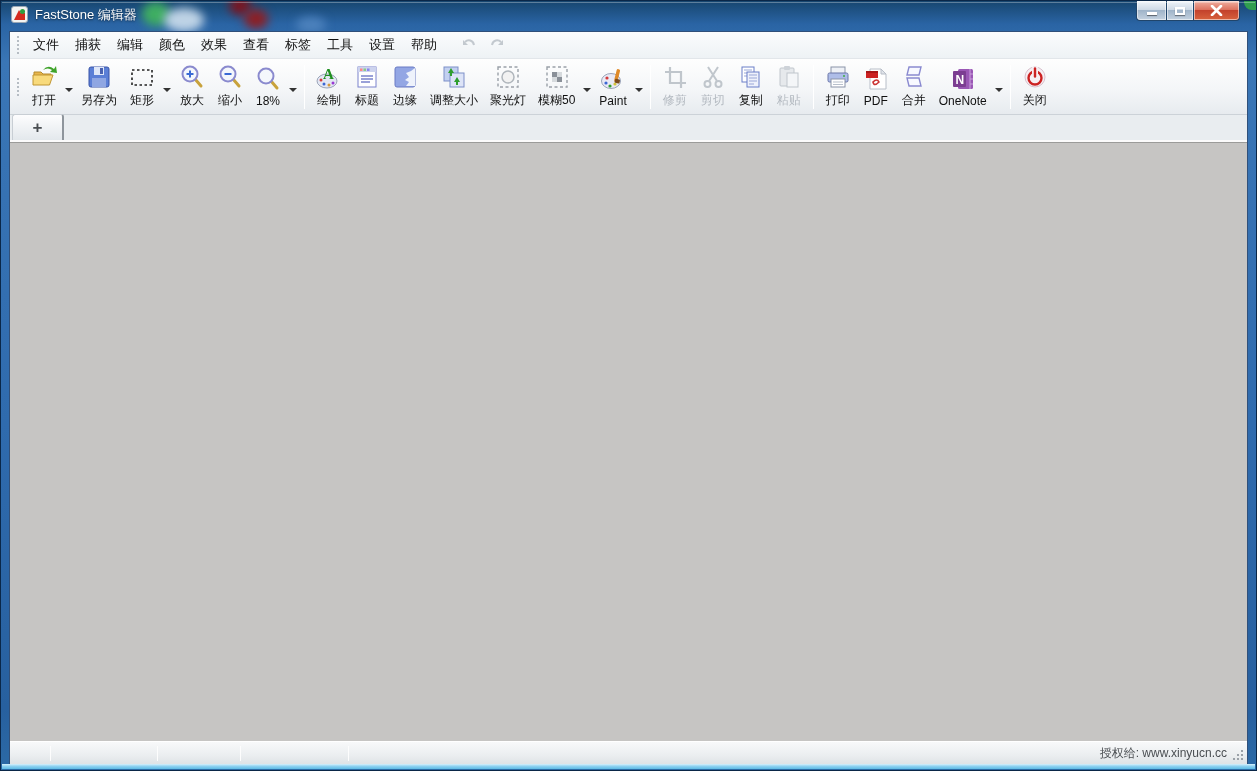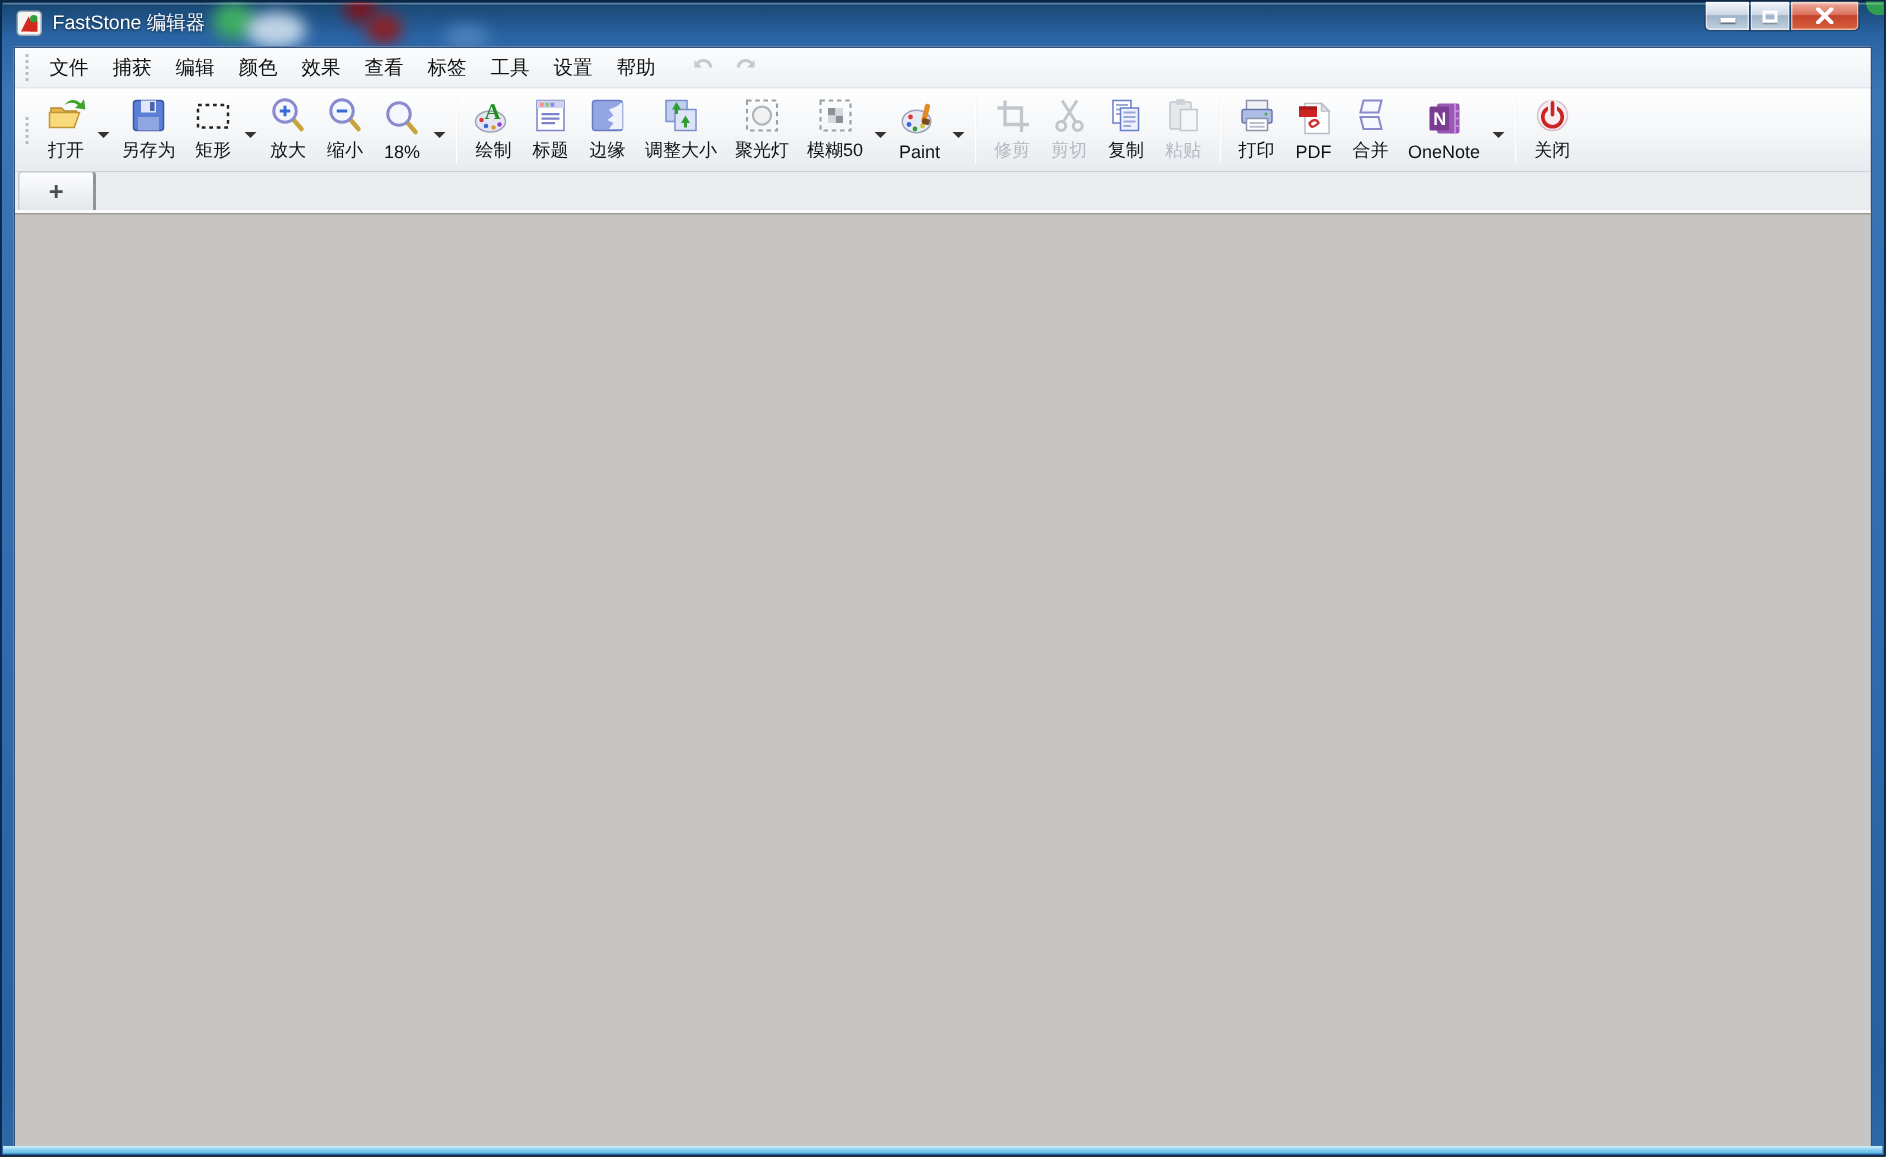--- a/index.html
+++ b/index.html
@@ -16,21 +16,21 @@
   
   .titlebar { position:absolute; left:0; top:0; right:0; height:30px; overflow:hidden; }
   .titlebar::after { content:""; position:absolute; left:1px; right:1px; top:1px; height:1px;
     background:rgba(255,255,255,.3); }
   .blob { position:absolute; filter:blur(5px); border-radius:50%; }
   .blob.b-green { left:141px; top:1px; width:28px; height:24px; background:#3fae62; }
   .blob.b-white { left:163px; top:7px; width:40px; height:24px; background:#cfe0ee; opacity:.9; }
   .blob.b-red1  { left:228px; top:-4px; width:22px; height:18px; background:#7c1520; }
   .blob.b-red2  { left:243px; top:8px; width:24px; height:20px; background:#8c1f24; }
   .blob.b-blue  { left:295px; top:16px; width:30px; height:16px; background:#4d82bd; }
-  .title-left { position:absolute; left:10px; top:5px; display:flex; align-items:flex-end; gap:7px; }
+  .title-left { position:absolute; left:10px; top:5px; display:flex; align-items:flex-start; gap:7px; }
   .app-icon { width:17px; height:17px; background:#f4f4f2; border-radius:3px;
     border:1px solid #9aa7b5; position:relative; overflow:hidden; }
   .app-icon .red-shape { position:absolute; left:2px; top:3px; width:0; height:0;
     border-left:5px solid transparent; border-right:6px solid transparent; border-bottom:10px solid #d42a1e; }
   .app-icon .red-shape2 { position:absolute; left:8px; top:6px; width:5px; height:7px; background:#d42a1e; }
   .app-icon .green-dot { position:absolute; right:2px; top:2px; width:5px; height:5px;
     background:#2f9e3f; border-radius:50%; }
   .window-title { color:#ffffff; font-size:13px; text-shadow:0 1px 2px rgba(0,0,0,.6); }
 
   
@@ -456,16 +456,24 @@
     </div>
 
     <div class="tabbar">
       <div class="new-tab">
         <span>+</span>
       </div>
     </div>
 
     <div class="canvas"></div>
 
+    <div class="statusbar">
+      <div class="spanel" style="left:40px"></div>
+      <div class="spanel" style="left:147px"></div>
+      <div class="spanel" style="left:230px"></div>
+      <div class="spanel" style="left:338px"></div>
+      <span class="license">授权给: www.xinyucn.cc</span>
+      <div class="resize-grip"></div>
+    </div>
   </div>
 
   <div class="bottom-strip"></div>
 </div>
 
 </body></html>

